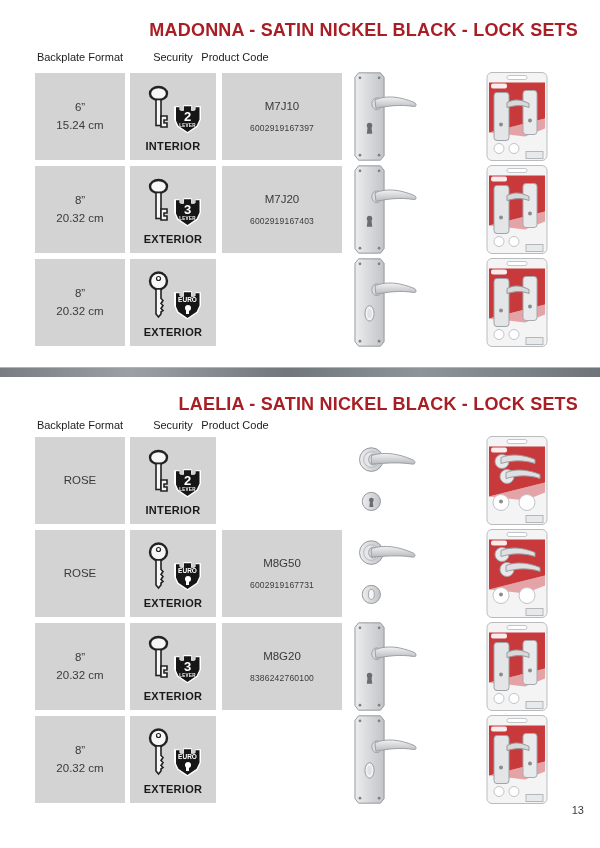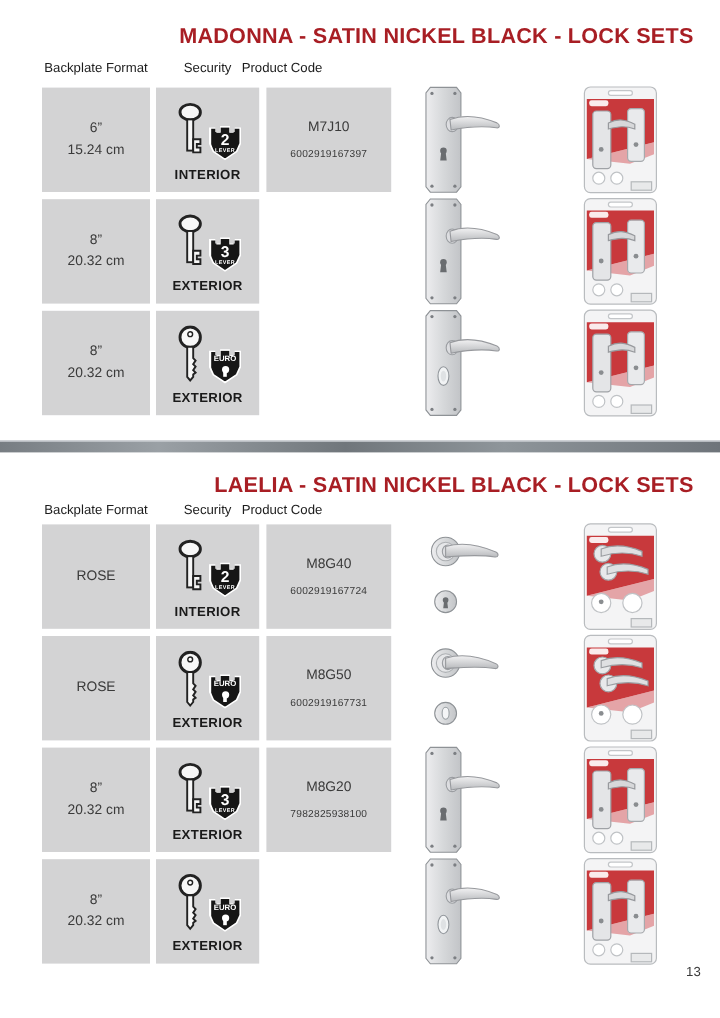--- a/index.html
+++ b/index.html
@@ -15,21 +15,21 @@
     position:absolute;font-size:11px;font-weight:normal;color:#1c1c1c;
     text-align:center;
   }
   .row{position:absolute;left:35px;width:545px;height:87px;}
   .cell{
     position:absolute;top:0;height:87px;background:#d3d3d4;
     display:flex;flex-direction:column;align-items:center;justify-content:center;
   }
   .c1{left:0;width:90px;font-size:11.5px;color:#3a3a3a;line-height:1.55;text-align:center;}
   .c2{left:95px;width:86px;}
-  .c3{left:187px;width:104px;}
+  .c3{left:187px;width:120px;}
   .code{font-size:11.5px;color:#3a3a3a;}
   .barcode{font-size:8.5px;color:#3a3a3a;letter-spacing:0.2px;margin-top:11px;}
   .sec-icons{display:flex;align-items:flex-end;gap:2px;height:55px;}
   .sec-label{font-size:11px;font-weight:bold;color:#1a1a1a;margin-top:3px;letter-spacing:0.3px;}
   .key{width:27px;height:52px;display:block;}
   .badge-outer{
     width:27px;height:31px;position:relative;background:#ffffff;
     clip-path:polygon(0% 12%,20% 12%,20% 24%,35% 24%,35% 8%,65% 8%,65% 24%,80% 24%,80% 12%,100% 12%,100% 55%,88% 78%,50% 100%,12% 78%,0% 55%);
     margin-bottom:3px;
   }
@@ -211,20 +211,24 @@
         </svg>
       <div class="badge-outer">
         <div class="badge-inner">
           <span class="badge-label">3</span>
           <span class="badge-sub">LEVER</span>
         </div>
       </div>
     </div>
     <div class="sec-label">EXTERIOR</div>
   </div>
+  <div class="cell c3">
+    <div class="code">M7J20</div>
+    <div class="barcode">6002919167403</div>
+  </div>
   <div class="prod-slot">
       <svg>
         <use href="#prod-plate-key"></use>
       </svg>
     </div>
   <div class="pack-slot">
       <svg>
         <use href="#pack-plates"></use>
       </svg>
     </div>
@@ -281,24 +285,20 @@
         </svg>
       <div class="badge-outer">
         <div class="badge-inner">
           <span class="badge-label">2</span>
           <span class="badge-sub">LEVER</span>
         </div>
       </div>
     </div>
     <div class="sec-label">INTERIOR</div>
   </div>
-  <div class="cell c3">
-    <div class="code">M8G40</div>
-    <div class="barcode">6002919167724</div>
-  </div>
   <div class="prod-slot">
       <svg>
         <use href="#prod-rose-key"></use>
       </svg>
     </div>
   <div class="pack-slot">
       <svg>
         <use href="#pack-roses"></use>
       </svg>
     </div>
@@ -353,21 +353,21 @@
         <div class="badge-inner">
           <span class="badge-label">3</span>
           <span class="badge-sub">LEVER</span>
         </div>
       </div>
     </div>
     <div class="sec-label">EXTERIOR</div>
   </div>
   <div class="cell c3">
     <div class="code">M8G20</div>
-    <div class="barcode">7982825938100</div>
+    <div class="barcode">8386242760100</div>
   </div>
   <div class="prod-slot">
       <svg>
         <use href="#prod-plate-key"></use>
       </svg>
     </div>
   <div class="pack-slot">
       <svg>
         <use href="#pack-plates"></use>
       </svg>

